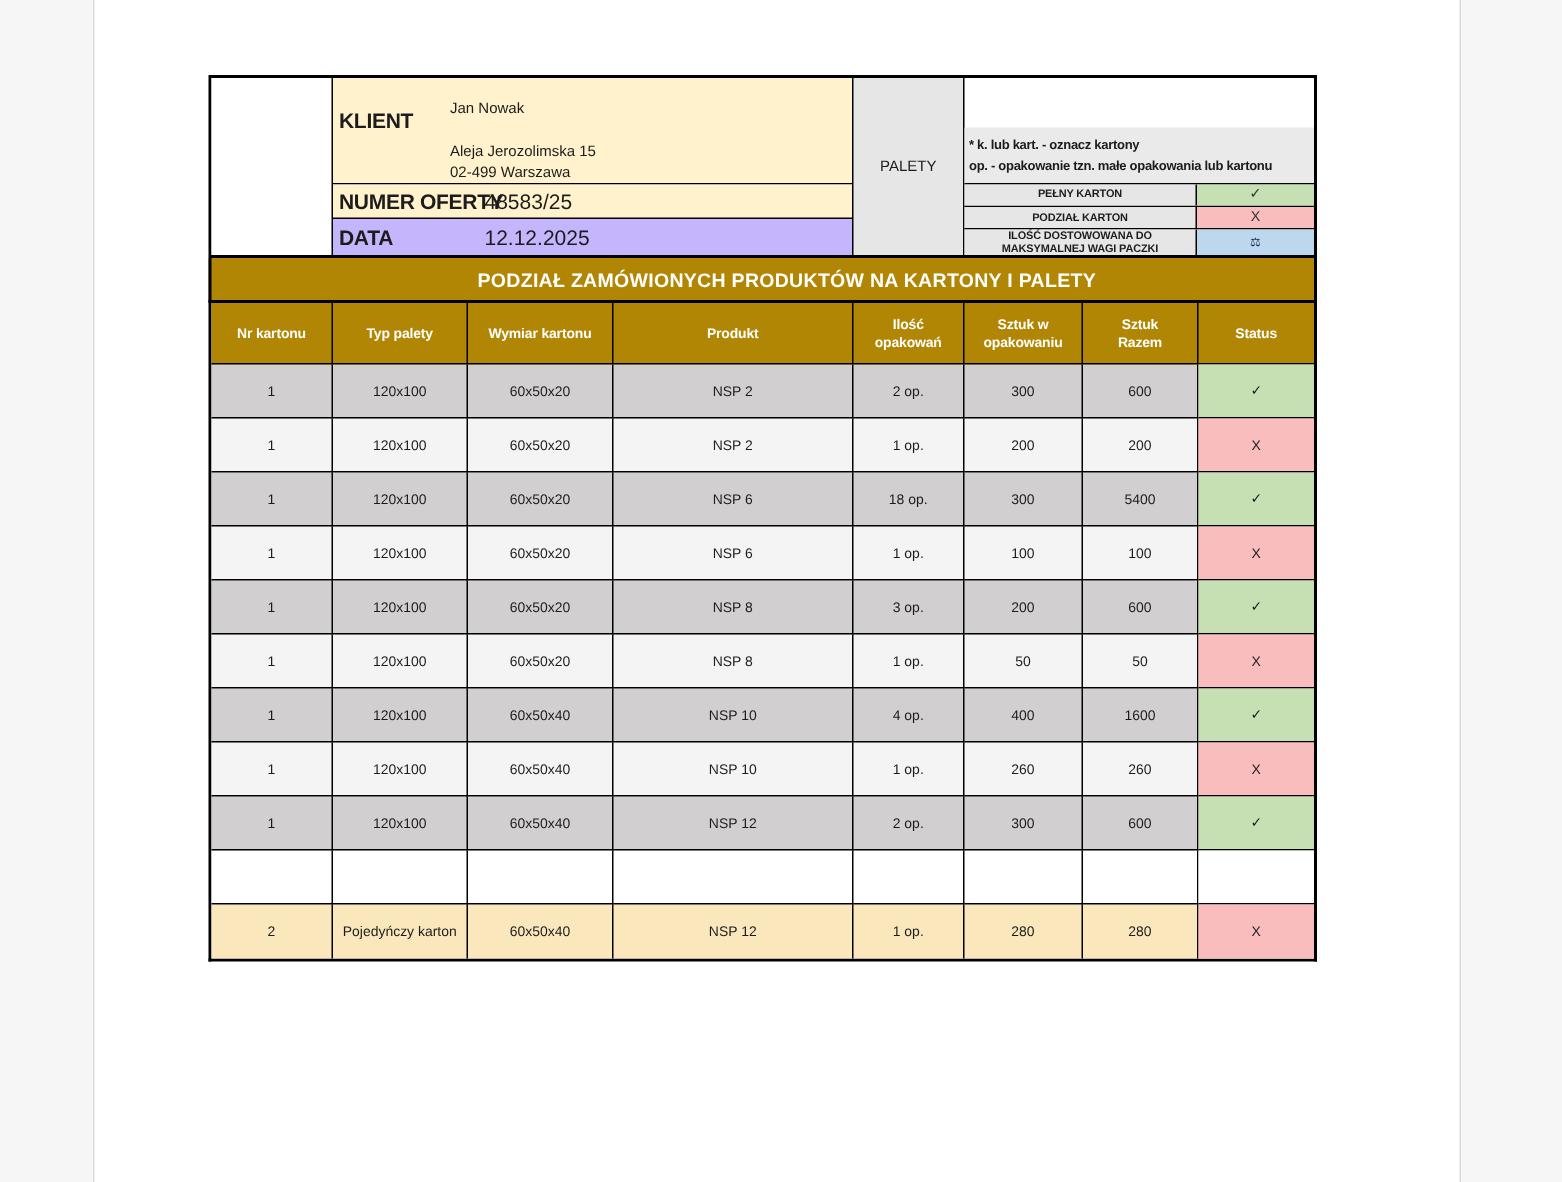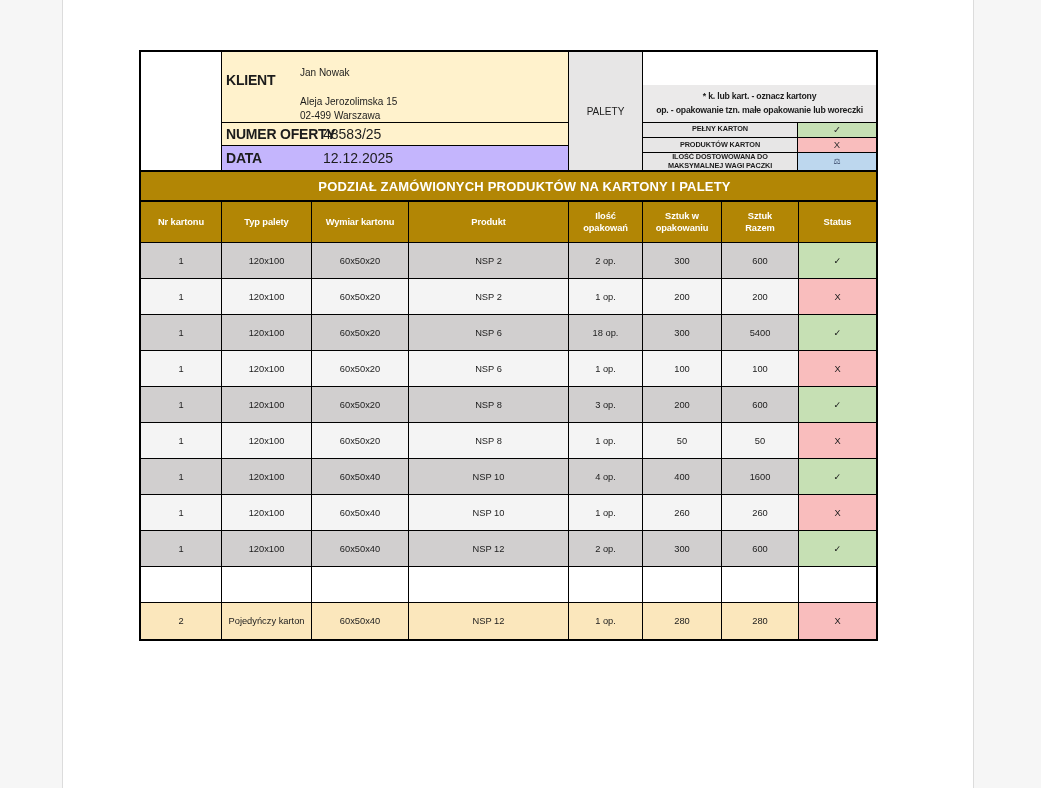--- a/index.html
+++ b/index.html
@@ -28,21 +28,21 @@
   .blk-label{position:absolute;left:4px;top:20px;font-weight:bold;font-size:14px;letter-spacing:-0.2px;}
   .blk-label2{margin-left:4px;font-weight:bold;font-size:14px;letter-spacing:-0.2px;}
   .blk-value{position:absolute;left:101px;font-size:14px;}
   .kv{position:absolute;left:78px;font-size:10px;}
   .kv.name{top:15px;}
   .kv.addr1{top:44px;}
   .kv.addr2{top:58px;}
   .legenda-cell{width:75px;border-left:1px solid #000;border-right:1px solid #000;background:#e7e6e6;
     display:flex;align-items:center;justify-content:center;font-size:10px;}
   .legend-right{width:233px;display:flex;flex-direction:column;}
-  .legend-note{height:42px;border-bottom:1px solid #000;background:#ebeaea;text-align:center;
+  .legend-note{height:42px;border-bottom:1px solid #000;background:#ebeaea;
     font-weight:bold;font-size:8.7px;display:flex;flex-direction:column;justify-content:center;gap:4px;padding:0 3px;letter-spacing:-0.2px;margin-top:33px;}
   .legend-row{display:flex;border-bottom:1px solid #000;height:17px;}
   .legend-row.tall{height:20px;}
   .legend-row.last{flex:1;border-bottom:none;}
   .legend-label{width:155px;border-right:1px solid #000;background:#e7e6e6;font-weight:bold;font-size:7.3px;
     display:flex;align-items:center;justify-content:center;text-align:center;padding:0 10px;line-height:1.2;letter-spacing:-0.1px;}
   .legend-value{flex:1;display:flex;align-items:center;justify-content:center;font-size:9.5px;color:#333;}
   .legend-value .sym-small{font-size:8px;color:#1f2d50;}
 
   
@@ -87,28 +87,28 @@
           <span class="blk-label2">DATA</span>
           <span class="blk-value">12.12.2025</span>
         </div>
       </div>
 
       <div class="legenda-cell">PALETY</div>
 
       <div class="legend-right">
         <div class="legend-note">
           <span>* k. lub kart. - oznacz kartony</span>
-          <span>op. - opakowanie  tzn. małe opakowanie lub woreczki</span>
+          <span>op. - opakowanie  tzn. małe opakowania lub kartonu</span>
         </div>
         <div class="legend-row">
           <div class="legend-label">PEŁNY KARTON</div>
           <div class="legend-value" style="background: rgb(198, 224, 180);">✓</div>
         </div>
         <div class="legend-row">
-          <div class="legend-label">PRODUKTÓW KARTON</div>
+          <div class="legend-label">PODZIAŁ KARTON</div>
           <div class="legend-value" style="background: rgb(249, 189, 189);">X</div>
         </div>
         <div class="legend-row last">
           <div class="legend-label">ILOŚĆ DOSTOWOWANA DO MAKSYMALNEJ WAGI PACZKI</div>
           <div class="legend-value" style="background: rgb(189, 215, 238);">
             <span class="sym-small">⚖</span>
           </div>
         </div>
       </div>
     </div>

